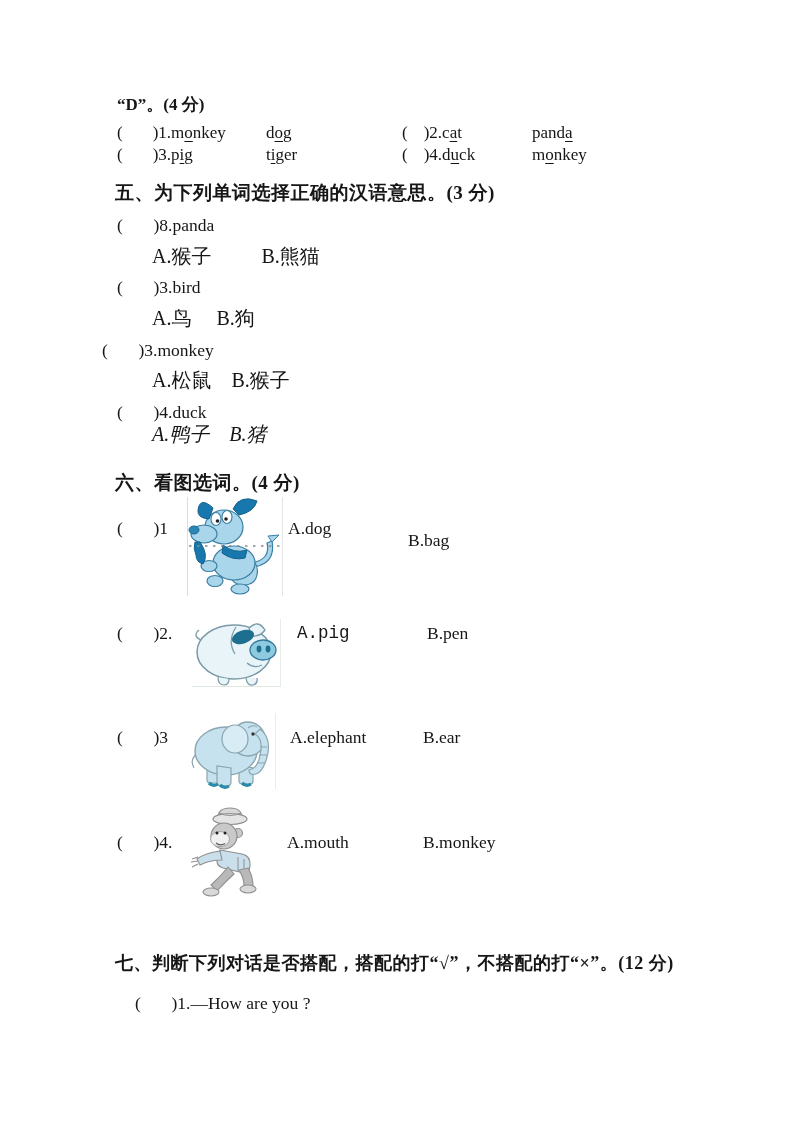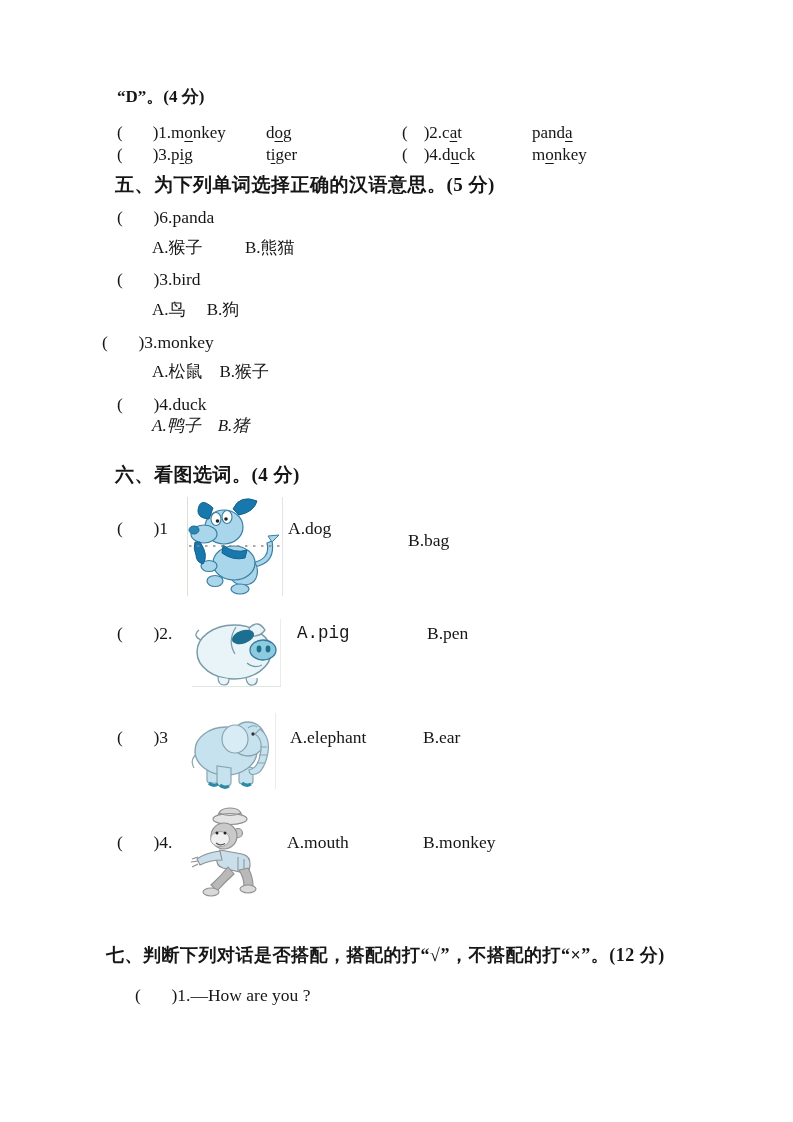--- a/index.html
+++ b/index.html
@@ -1,27 +1,27 @@
 <!DOCTYPE html>
 <html><head>
 <meta charset="utf-8">
 <style>
   html,body{margin:0;padding:0;background:#ffffff;}
   body{width:793px;height:1122px;position:relative;overflow:hidden;
        font-family:"Liberation Serif","DejaVu Serif",serif;color:#161616;}
-  .abs{position:absolute;white-space:pre;}
+  .abs{position:absolute;white-space:pre;margin-top:8px;}
   .intro{font-size:17px;font-weight:bold;line-height:22px;}
   .s4row{position:absolute;left:117px;width:600px;height:22px;font-size:17px;line-height:22px;}
   .s4cell{position:absolute;top:0;white-space:pre;}
   .gapw{display:inline-block;width:30px;}
   .gapn{display:inline-block;width:16px;}
   .ul{text-decoration:underline;text-underline-offset:3px;}
   .heading{font-size:19px;font-weight:600;line-height:26px;letter-spacing:0.5px;}
   .qline{font-size:17.5px;line-height:28px;}
-  .oline{font-size:17px;line-height:28px;}
+  .oline{font-size:20px;line-height:28px;}
   .s6row{position:absolute;left:0;top:0;width:793px;}
   .s6row .txt{position:absolute;font-size:17.5px;line-height:28px;white-space:pre;}
   .imgbox{position:absolute;line-height:0;}
   .b-dog{border-left:1px solid #d6e2d2;border-right:1px solid #e4e4e4;}
   .b-pig{border-right:1px solid #e7ede9;border-bottom:1px solid #dfe7e1;}
   .b-ele{border-right:1px solid #e7ede9;}
   svg{display:block;}
 </style>
 </head>
 <body>
@@ -35,23 +35,23 @@
   <span class="s4cell" style="left:415px;"><span>pand</span><span class="ul">a</span><span></span></span>
 </div>
 
 <div class="s4row" style="top:144px;">
   <span class="s4cell" style="left:0;"><span>(</span><span class="gapw"></span><span>)3.</span><span><span>p</span><span class="ul">i</span><span>g</span></span></span>
   <span class="s4cell" style="left:149px;"><span>t</span><span class="ul">i</span><span>ger</span></span>
   <span class="s4cell" style="left:285px;"><span>(</span><span class="gapn"></span><span>)4.</span><span><span>d</span><span class="ul">u</span><span>ck</span></span></span>
   <span class="s4cell" style="left:415px;"><span>m</span><span class="ul">o</span><span>nkey</span></span>
 </div>
 
-<div class="abs heading" style="left:115px;top:172px;">五、为下列单词选择正确的汉语意思。(5 分)</div>
+<div class="abs heading" style="left:115px;top:172px;">五、为下列单词选择正确的汉语意思。(3 分)</div>
 
-<div class="abs qline" style="left:117px;top:203px;">(       )6.panda</div>
+<div class="abs qline" style="left:117px;top:203px;">(       )8.panda</div>
 <div class="abs oline" style="left:152px;top:234px;">A.猴子          B.熊猫</div>
 <div class="abs qline" style="left:117px;top:265px;">(       )3.bird</div>
 <div class="abs oline" style="left:152px;top:296px;">A.鸟     B.狗</div>
 <div class="abs qline" style="left:102px;top:328px;">(       )3.monkey</div>
 <div class="abs oline" style="left:152px;top:358px;">A.松鼠    B.猴子</div>
 <div class="abs qline" style="left:117px;top:390px;">(       )4.duck</div>
 <div class="abs oline" style="left:152px;top:412px;font-style:italic;">A.鸭子    B.猪</div>
 
 <div class="abs heading" style="left:115px;top:462px;">六、看图选词。(4 分)</div>
 
@@ -147,14 +147,14 @@
       <path d="M38 62 q-8 10 -17 18 l6 6 q9 -10 17 -17 z" fill="#b9b9b9" stroke="#8f8f8f" stroke-width="1.1"></path>
       <path d="M49 65 q5 8 5 16 l9 0 q0 -10 -5 -18 z" fill="#b9b9b9" stroke="#8f8f8f" stroke-width="1.1"></path>
       <ellipse cx="21" cy="87" rx="8" ry="4" fill="#d9d9d9" stroke="#8f8f8f" stroke-width="1.1"></ellipse>
       <ellipse cx="58" cy="84" rx="8" ry="4" fill="#d9d9d9" stroke="#8f8f8f" stroke-width="1.1"></ellipse>
     </svg>
   </div>
   <span class="txt" style="left:287px;top:828px;">A.mouth</span>
   <span class="txt" style="left:423px;top:828px;">B.monkey</span>
 </div>
 
-<div class="abs heading" style="left:106px;top:942px;font-size:18px;">七、判断下列对话是否搭配，搭配的打“√”，不搭配的打“×”。(12 分)</div>
+<div class="abs heading" style="left:115px;top:942px;font-size:18px;">七、判断下列对话是否搭配，搭配的打“√”，不搭配的打“×”。(12 分)</div>
 <div class="abs qline" style="left:135px;top:981px;">(       )1.—How are you ?</div>
 
 </body></html>

